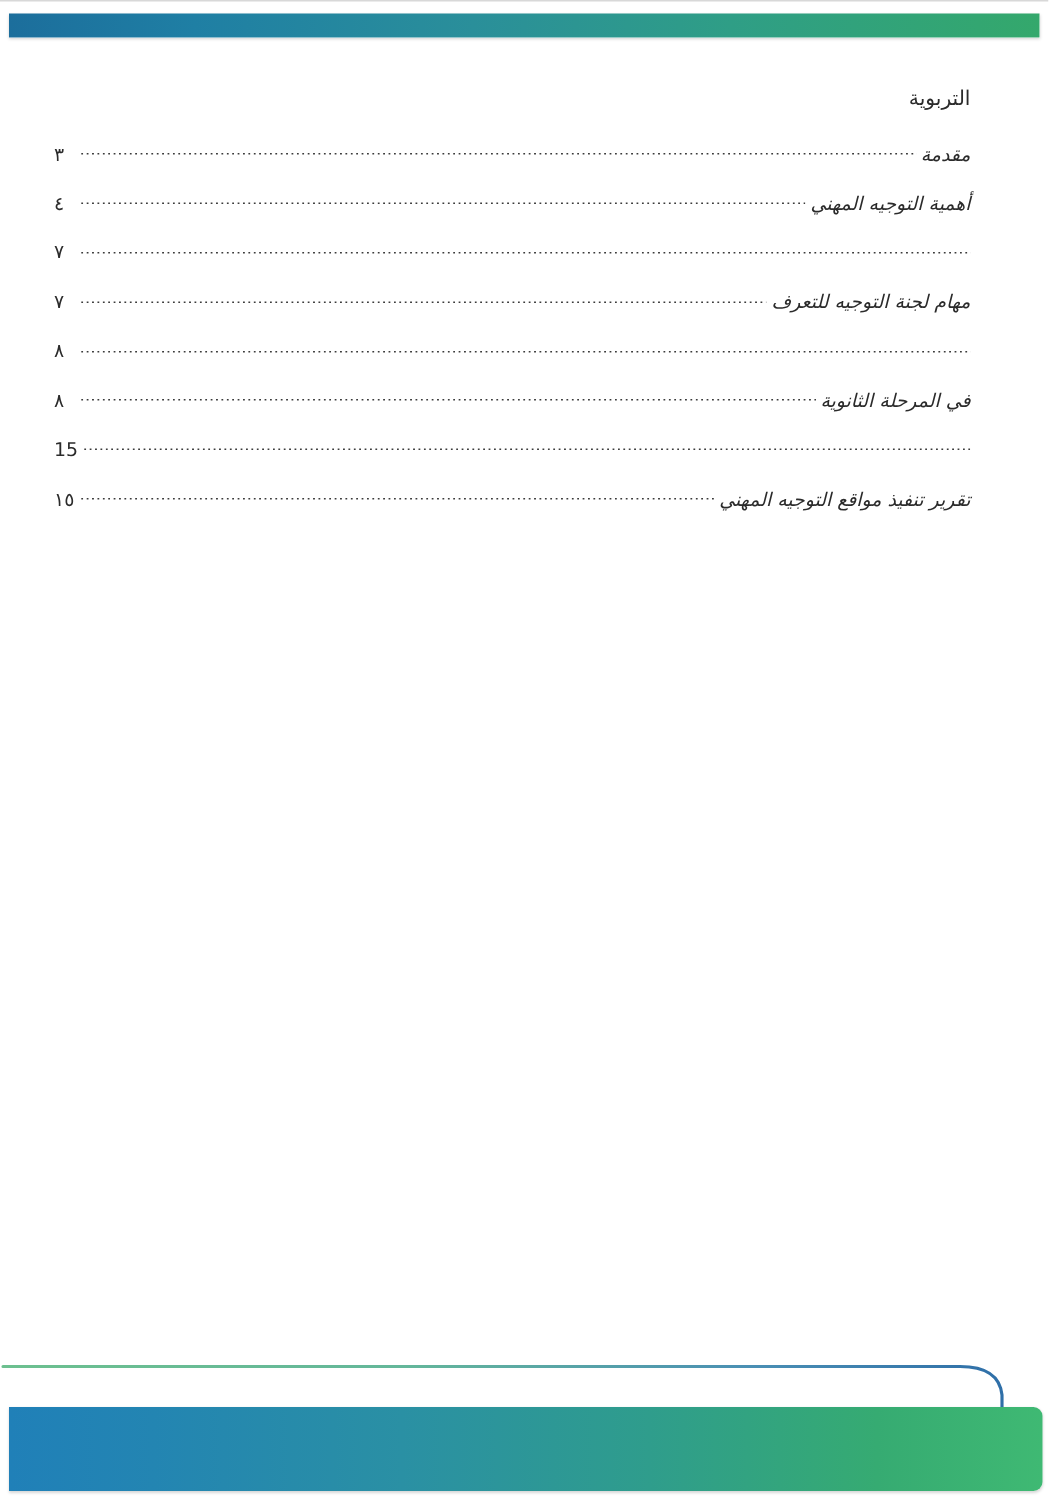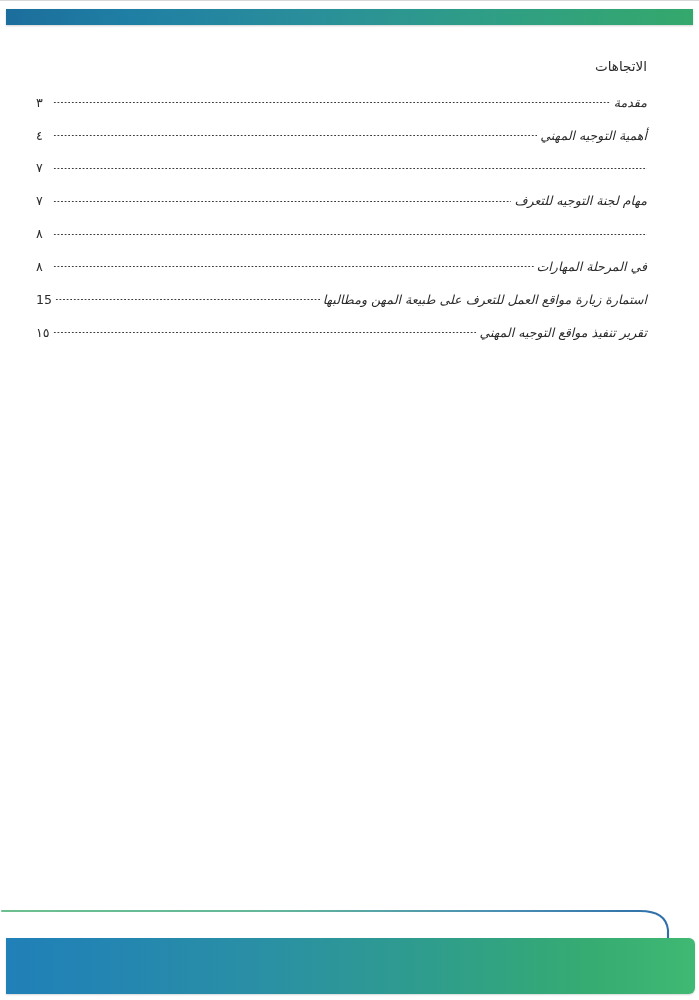--- a/index.html
+++ b/index.html
@@ -146,21 +146,21 @@
 
 <div class="page">
 
   <div class="page-edge-top"></div>
 
   <div class="header-bar-wrap">
     <div class="header-bar"></div>
   </div>
 
   <div class="toc">
-    <div class="toc-title">الاتجاهات</div>
+    <div class="toc-title">التربوية</div>
 
     <ul class="toc-list">
 
       <li class="toc-row">
         <span class="toc-label">مقدمة</span>
         <span class="toc-leader"></span>
         <span class="toc-page">٣</span>
       </li>
 
       <li class="toc-row">
@@ -179,27 +179,26 @@
         <span class="toc-leader"></span>
         <span class="toc-page">٧</span>
       </li>
 
       <li class="toc-row">
         <span class="toc-leader"></span>
         <span class="toc-page">٨</span>
       </li>
 
       <li class="toc-row continuation">
-        <span class="toc-label">في المرحلة المهارات</span>
+        <span class="toc-label">في المرحلة الثانوية</span>
         <span class="toc-leader"></span>
         <span class="toc-page">٨</span>
       </li>
 
       <li class="toc-row">
-        <span class="toc-label">استمارة زيارة مواقع العمل للتعرف على طبيعة المهن ومطالبها</span>
         <span class="toc-leader"></span>
         <span class="toc-page">15</span>
       </li>
 
       <li class="toc-row">
         <span class="toc-label">تقرير تنفيذ مواقع التوجيه المهني</span>
         <span class="toc-leader"></span>
         <span class="toc-page">١٥</span>
       </li>
 

